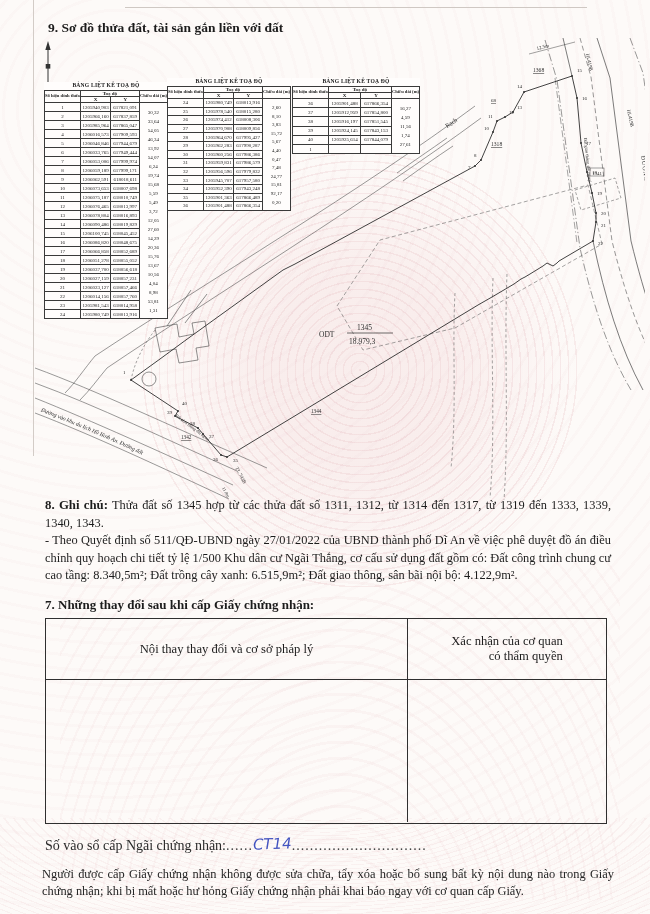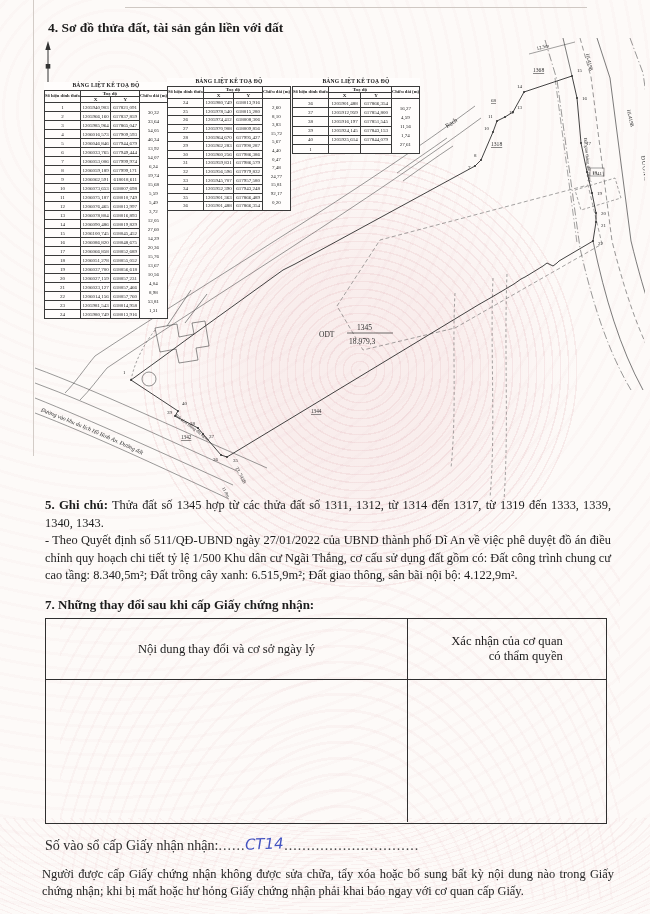--- a/index.html
+++ b/index.html
@@ -71,21 +71,21 @@
 <body>
 
 <div class="wm wm-tex"></div>
 <div class="wm wm-rings"></div>
 <div class="wm wm-rings2"></div>
 <div class="wm wm-band"></div>
 
 <div class="crop-top"></div>
 <div class="crop-left"></div>
 
-<div class="sec4-title">4. Sơ đồ thửa đất, tài sản gắn liền với đất</div>
+<div class="sec4-title">9. Sơ đồ thửa đất, tài sản gắn liền với đất</div>
 
 <div class="map">
   <svg width="610" height="470" viewBox="0 0 610 470">
 
     <g stroke="#333" stroke-width="1">
       <line x1="13" y1="52" x2="13" y2="8"></line>
       <polygon points="13,3 10.3,12 15.7,12" fill="#333" stroke="none"></polygon>
       <rect x="10.7" y="26" width="4.6" height="4.6" fill="#333" stroke="none"></rect>
     </g>
 
@@ -549,34 +549,34 @@
             <td>1</td>
             <td></td>
             <td></td>
           </tr>
         </tbody>
       </table>
     </div>
 </div>
 
 <div class="sec5">
-  <b>5. Ghi chú:</b>
+  <b>8. Ghi chú:</b>
   <span>Thửa đất số 1345 hợp từ các thửa đất số 1311, 1312, từ 1314 đến 1317, từ 1319 đến 1333, 1339, 1340, 1343.</span><br>
   <span>- Theo Quyết định số 511/QĐ-UBND ngày 27/01/2022 của UBND thành phố Dĩ An về việc phê duyệt đồ án điều chỉnh quy hoạch chi tiết tỷ lệ 1/500 Khu dân cư Ngãi Thắng, cơ cấu sử dụng đất gồm có: Đất công trình chung cư cao tầng: 8.340,5m²; Đất trồng cây xanh: 6.515,9m²; Đất giao thông, sân bãi nội bộ: 4.122,9m².</span>
 </div>
 
 <div class="sec6-title">7. Những thay đổi sau khi cấp Giấy chứng nhận:</div>
 <div class="ct6">
   <div class="hrow">
-    <div class="c1">Nội dung thay đổi và cơ sở ngày lý</div>
+    <div class="c1">Nội thay thay đổi và cơ sở pháp lý</div>
     <div class="c2">Xác nhận của cơ quan
 có thẩm quyền</div>
   </div>
   <div class="brow">
     <div class="c1"></div>
     <div class="c2"></div>
   </div>
 </div>
 
 <div class="issue-line">
-  <span>Số vào sổ cấp Giấy nhận nhận:</span><span class="dots">......</span><span class="ct14">CT14</span><span class="dots">..............................</span>
+  <span>Số vào sổ cấp Ngãi chứng nhận:</span><span class="dots">......</span><span class="ct14">CT14</span><span class="dots">..............................</span>
 </div>
 <div class="footer-note">Người được cấp Giấy chứng nhận không được sửa chữa, tẩy xóa hoặc bổ sung bất kỳ nội dung nào trong Giấy chứng nhận; khi bị mất hoặc hư hỏng Giấy chứng nhận phải khai báo ngay với cơ quan cấp Giấy.</div>
 
 </body></html>

